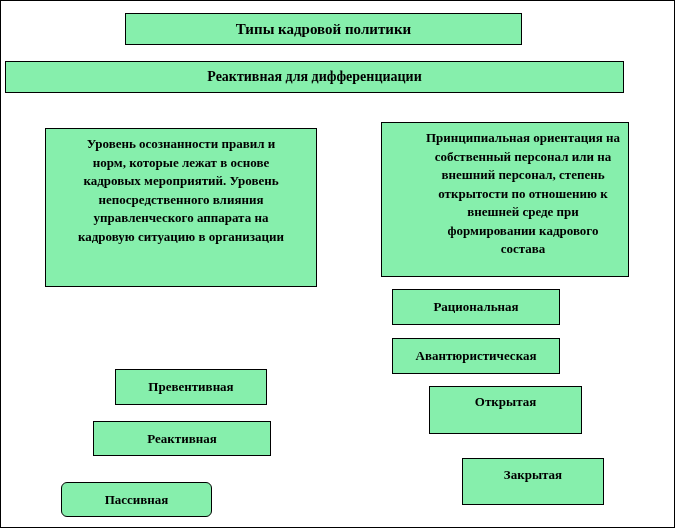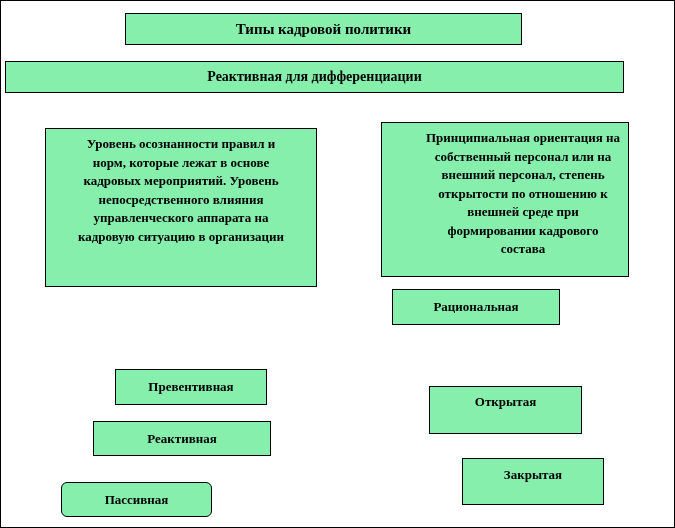--- a/index.html
+++ b/index.html
@@ -93,20 +93,23 @@
 открытости по отношению к
 внешней среде при
 формировании кадрового
 состава</span>
   </div>
 
   <div class="box type-rational">
     <span>Рациональная</span>
   </div>
 
+  <div class="box type-adventurous">
+    <span>Авантюристическая</span>
+  </div>
 
   <div class="box top-aligned type-open">
     <span>Открытая</span>
   </div>
 
   <div class="box top-aligned type-closed">
     <span>Закрытая</span>
   </div>
 
   <div class="box type-preventive">

